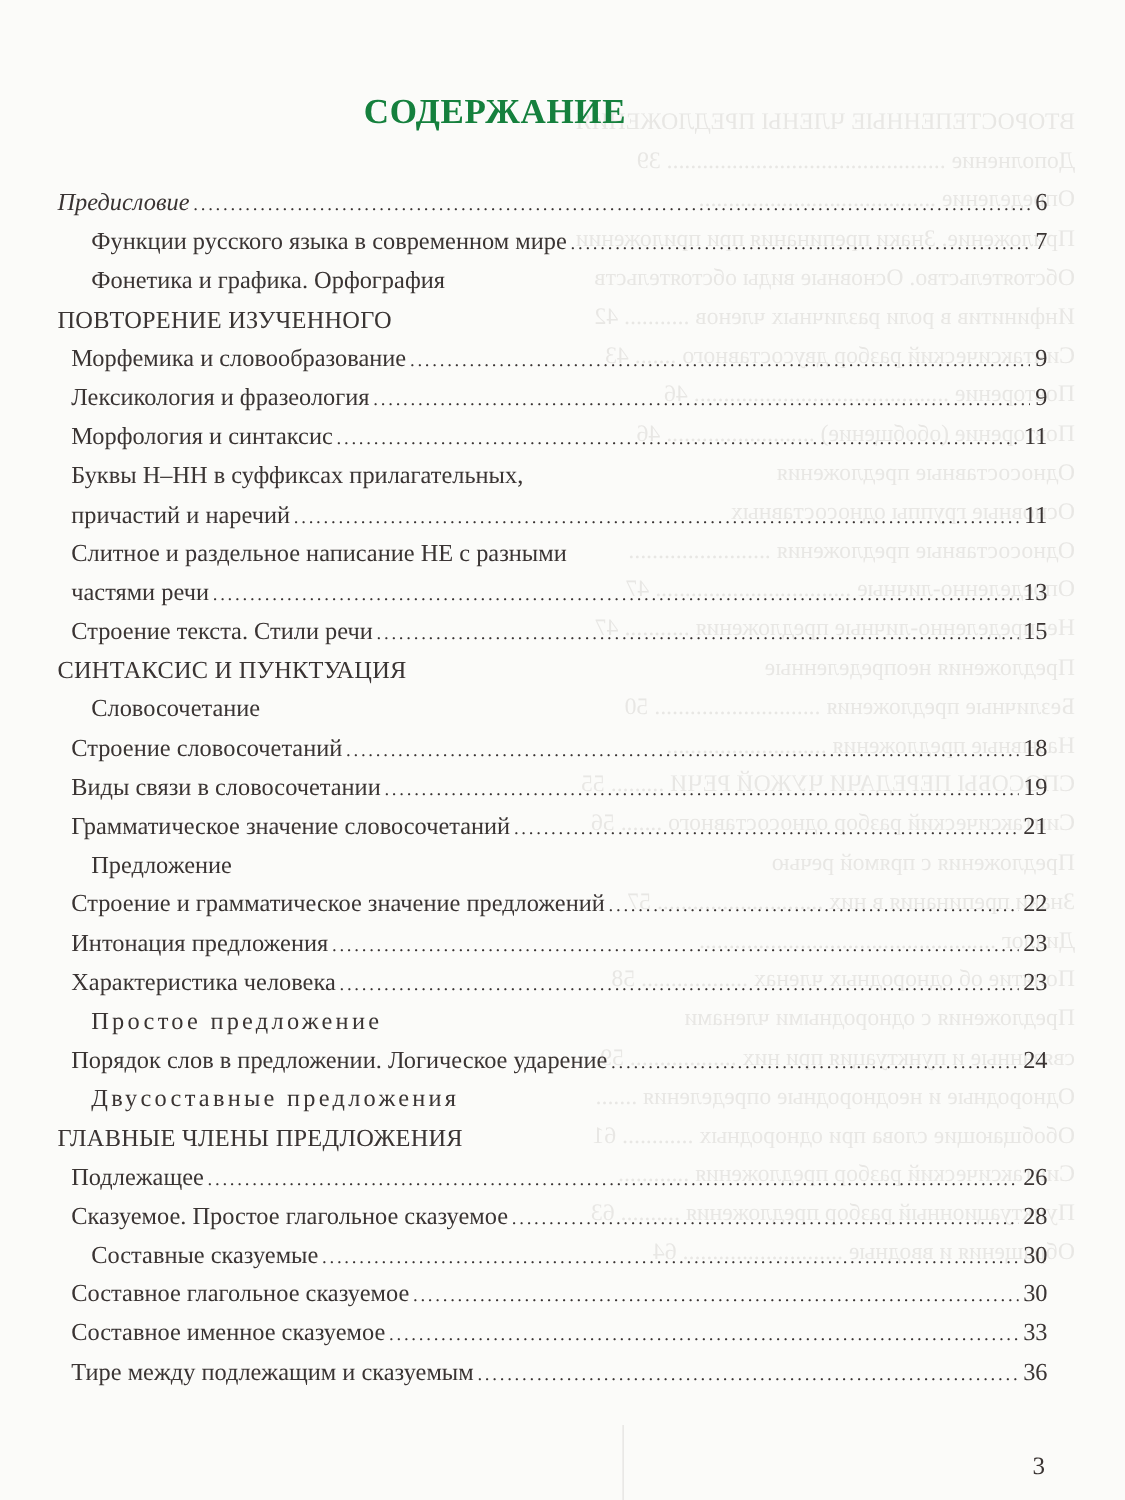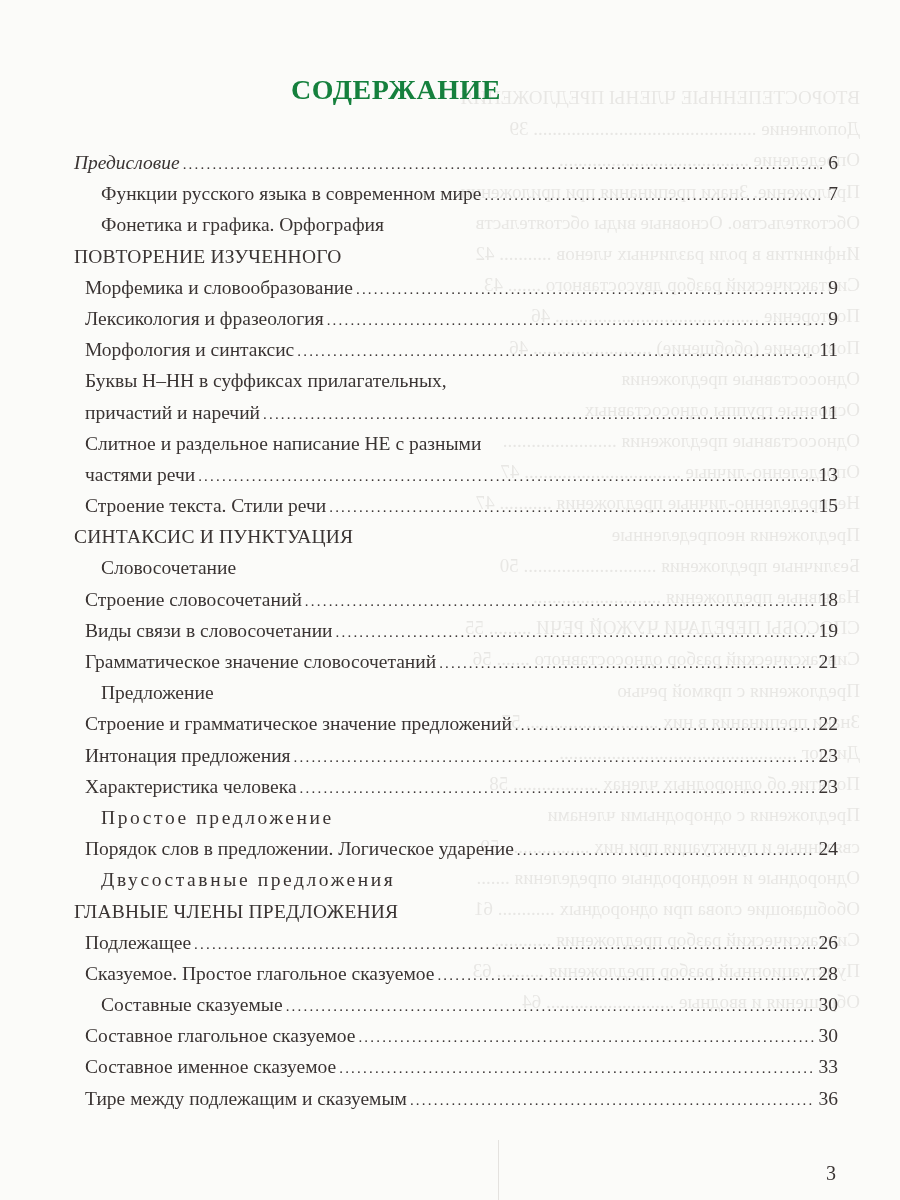--- a/index.html
+++ b/index.html
@@ -52,21 +52,21 @@
       flex: 1 1 auto; overflow: hidden;
       margin: 0 4px 0 3px;
       letter-spacing: 2.2px;
       font-size: 15px;
       color: #3a3433;
     }
     .row .dots::before {
       content: "..................................................................................................................................................................................";
     }
     .row .pg { flex: 0 0 auto; text-align: right; }
-    .row { padding-right: calc(900px - 838px); margin-left: 28px; }
+    .row { padding-right: calc(900px - 838px); }
 
     .lvl0 { padding-left: 46px; }
     .lvl1 { padding-left: 73px; }
     .lvl2 { padding-left: 57px; }
 
     .italic .lbl { font-style: italic; }
     .spaced .lbl { letter-spacing: 2.6px; }
     .upper .lbl { letter-spacing: 0.2px; }
 
     .folio {

